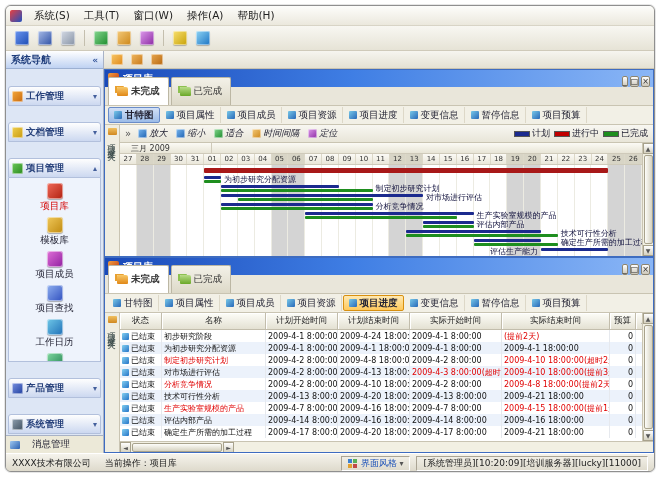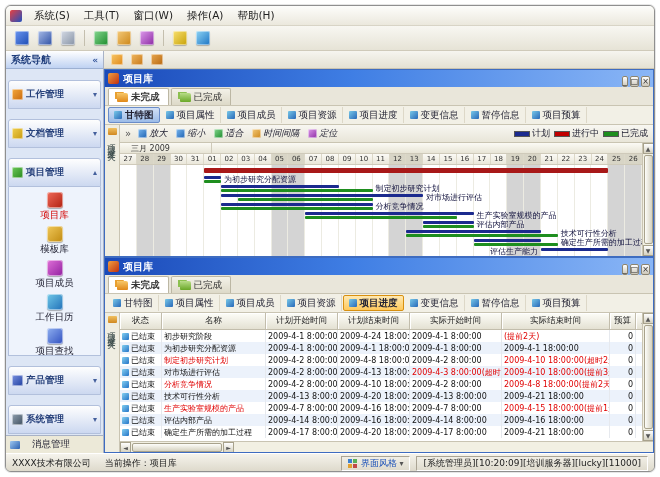--- a/index.html
+++ b/index.html
@@ -21,23 +21,23 @@
 
   
   .main { display:flex; height:402px; }
 
   
   .sidebar { width:98px; background:#dde6f5; border-right:1px solid #a8b2c6; display:flex; flex-direction:column; }
   .side-header { height:18px; background:linear-gradient(#ffffff,#bfd2f2); display:flex; align-items:center;
                  padding:0 5px; font-size:10px; font-weight:bold; color:#1c3b7a; border-bottom:1px solid #9cb0d2; }
   .side-header::after { content:"«"; margin-left:auto; color:#3c5da0; font-size:9px; }
   .nav-groups { flex:1; display:flex; flex-direction:column; overflow:hidden; padding:1px 2px; }
-  .nav-group-header { height:29px; flex:none; background:linear-gradient(#fefefe,#ccd8f0); border:1px solid #b2c0dc;
+  .nav-group-header { height:20px; flex:none; background:linear-gradient(#fefefe,#ccd8f0); border:1px solid #b2c0dc;
                       border-radius:3px 3px 0 0; display:flex; align-items:center; gap:3px; padding:7px 3px;
-                      font-size:9.5px; font-weight:bold; color:#28427c; margin-top:10px; cursor:pointer; overflow:hidden; }
+                      font-size:9.5px; font-weight:bold; color:#28427c; margin-top:16px; cursor:pointer; overflow:hidden; }
   .nav-group-header::after { content:"▾"; margin-left:auto; font-size:8px; color:#44609c; }
   .nav-group.expanded .nav-group-header::after { content:"▴"; }
   .nav-g-ic { width:11px; height:11px; border-radius:2px; flex:none; box-shadow:inset 0 0 0 1px rgba(255,255,255,.5); }
   .nav-group.expanded { flex:1; display:flex; flex-direction:column; min-height:0; }
   .nav-group-content { flex:1; background:#eef3fc; border:1px solid #b2c0dc; border-top:none;
                        display:flex; flex-direction:column; align-items:center; padding:4px 0 2px; gap:2px; overflow:hidden; }
   .nav-item { display:flex; flex-direction:column; align-items:center; width:92%; padding:1px 0; cursor:pointer; }
   .nav-item-icon { width:16px; height:16px; border-radius:3px; margin-bottom:1px;
                    box-shadow:inset 0 0 0 1px rgba(255,255,255,.5), 0 1px 1px rgba(0,0,0,.3); }
   .nav-item-label { font-size:9.5px; color:#223; white-space:nowrap; }
@@ -57,21 +57,21 @@
   .cw { display:flex; flex-direction:column; background:#ece9d8; border:1px solid #3e6cc0;
         box-shadow:inset 0 0 0 1px #9fbbea; min-height:0; overflow:hidden; }
   .cw-title { height:17px; flex:none; background:linear-gradient(90deg,#1a49b8,#3f7ee4 45%,#8ab6f6);
               display:flex; align-items:center; padding:0 3px; gap:4px; }
   .cw-icon { width:11px; height:11px; border-radius:2px; background:linear-gradient(135deg,#f0a040,#c03010); flex:none; }
   .cw-title-text { color:#fff; font-size:10px; font-weight:bold; flex:1; overflow:hidden; white-space:nowrap; }
   .cw-btn { width:15px; height:13px; flex:none; margin-left:2px; background:linear-gradient(#fefefe,#cdc8ba);
             border:1px solid #8a8472; border-radius:2px; font-size:8px; line-height:10px; text-align:center; color:#333; }
   .ftab-row { height:19px; flex:none; background:#e9e6da; display:flex; align-items:flex-end; padding:1px 3px 0; gap:2px;
               border-bottom:1px solid #c9c4b2; }
-  .ftab { height:17px; display:flex; align-items:center; gap:3px; padding:0 8px; font-size:9.5px; color:#333;
+  .ftab { height:28px; display:flex; align-items:center; gap:3px; padding:0 8px; font-size:9.5px; color:#333;
           border:1px solid #bcb7a4; border-bottom:none; border-radius:2px 2px 0 0;
           background:linear-gradient(#f3f1e8,#ddd9c8); white-space:nowrap; }
   .ftab.active { background:#fff; font-weight:bold; }
   .folder-ic { width:11px; height:9px; border-radius:1px 2px 1px 1px; }
   .f-orange { background:linear-gradient(#f8c868,#e08818); box-shadow:-3px -2px 0 -1px #e8a030; }
   .f-green  { background:linear-gradient(#b8dc88,#6aa828); box-shadow:-3px -2px 0 -1px #8cc050; }
   .vtab-row { height:19px; flex:none; background:#f2f0e6; display:flex; align-items:center; padding:0 3px; gap:1px;
               border-bottom:1px solid #c9c4b2; overflow:hidden; }
   .vtab { height:16px; display:flex; align-items:center; gap:3px; padding:0 5px; font-size:9.5px; color:#223;
           border-right:1px solid #ddd8c8; white-space:nowrap; }
@@ -223,26 +223,26 @@
               </div>
               <div class="nav-item">
         <span class="nav-item-icon" style="background:linear-gradient(135deg,#f0c85a,#c08a10)"></span>
         <span class="nav-item-label">模板库</span>
               </div>
               <div class="nav-item">
         <span class="nav-item-icon" style="background:linear-gradient(135deg,#e070d8,#9020a0)"></span>
         <span class="nav-item-label">项目成员</span>
               </div>
               <div class="nav-item">
+        <span class="nav-item-icon" style="background:linear-gradient(135deg,#90b0f0,#3050c0)"></span>
+        <span class="nav-item-label">项目查找</span>
+              </div>
+              <div class="nav-item">
         <span class="nav-item-icon" style="background:linear-gradient(135deg,#70c8e8,#2070b8)"></span>
         <span class="nav-item-label">工作日历</span>
-              </div>
-              <div class="nav-item">
-        <span class="nav-item-icon" style="background:linear-gradient(135deg,#90b0f0,#3050c0)"></span>
-        <span class="nav-item-label">项目查找</span>
               </div>
               <div class="nav-item">
         <span class="nav-item-icon" style="background:linear-gradient(135deg,#80d8a0,#208050)"></span>
         <span class="nav-item-label">任务查找</span>
               </div>
               <div class="nav-item">
         <span class="nav-item-icon" style="background:linear-gradient(135deg,#d8b080,#906030)"></span>
         <span class="nav-item-label">项目文档查找</span>
               </div>
             </div>

